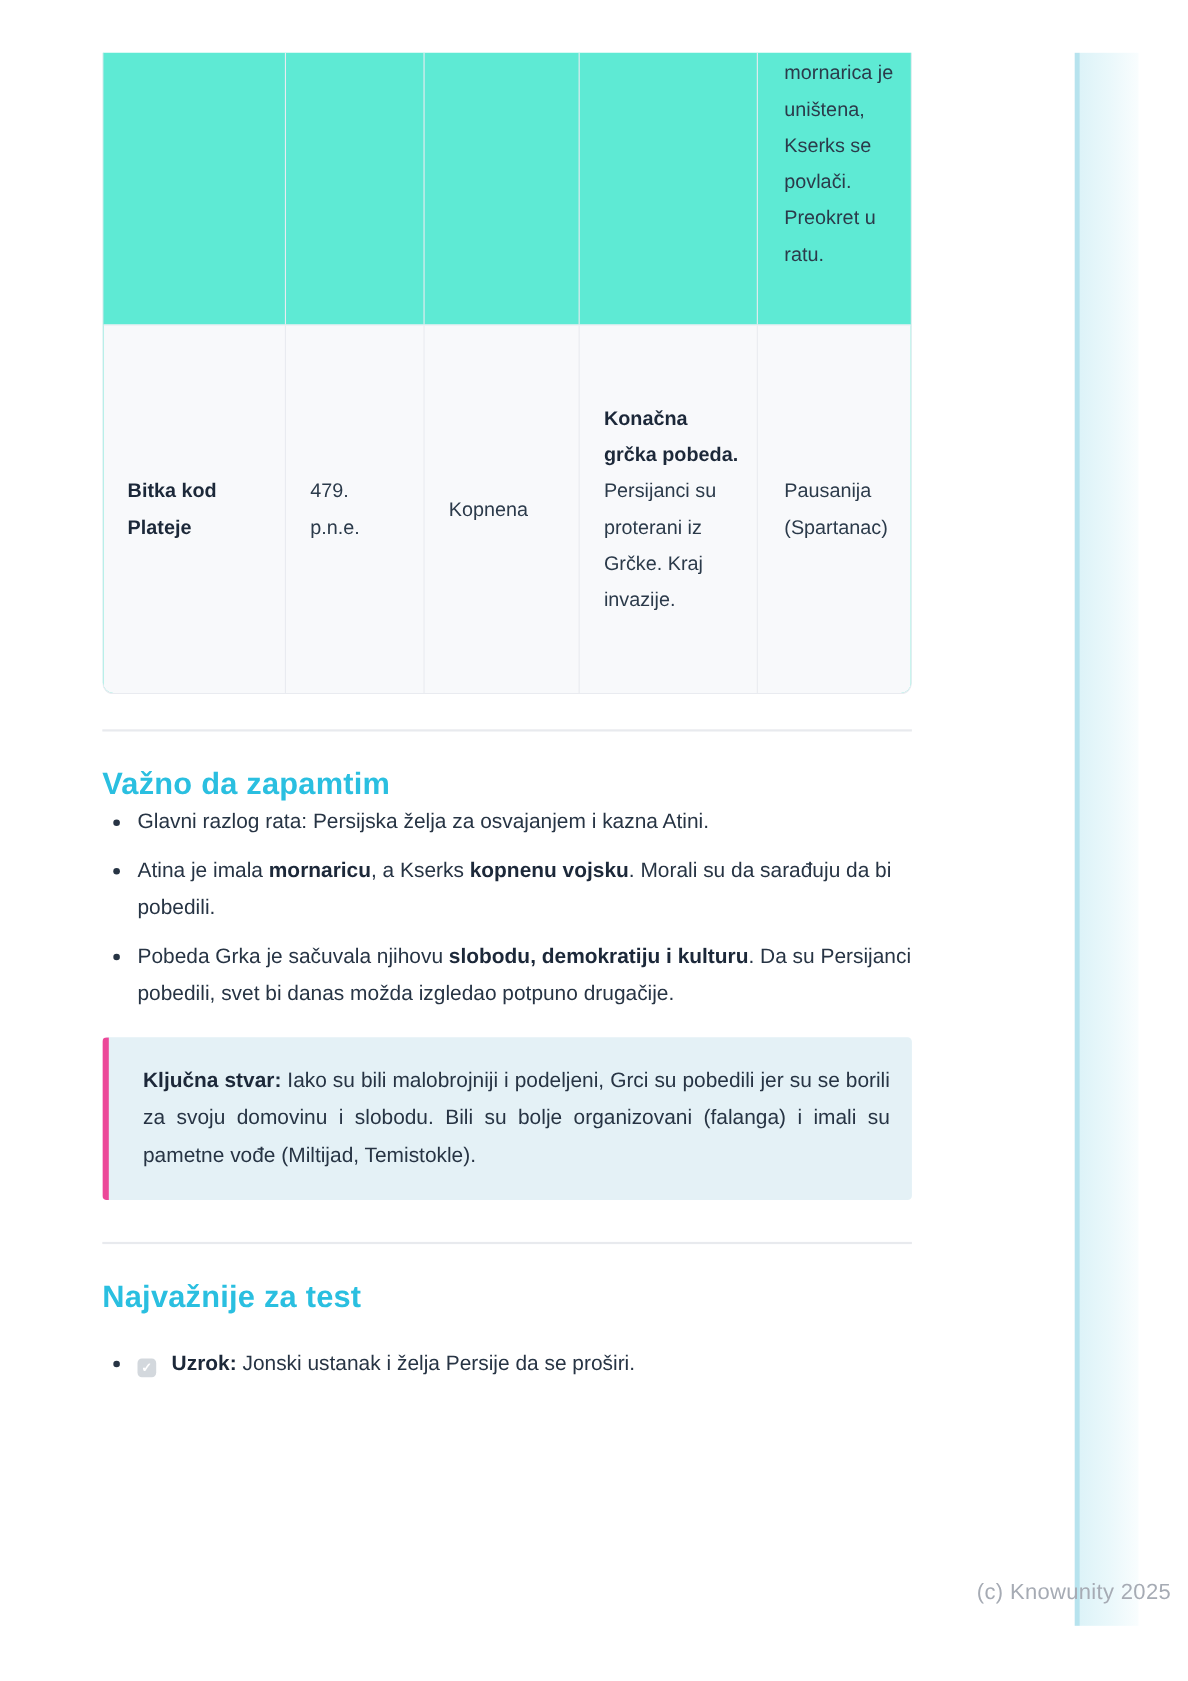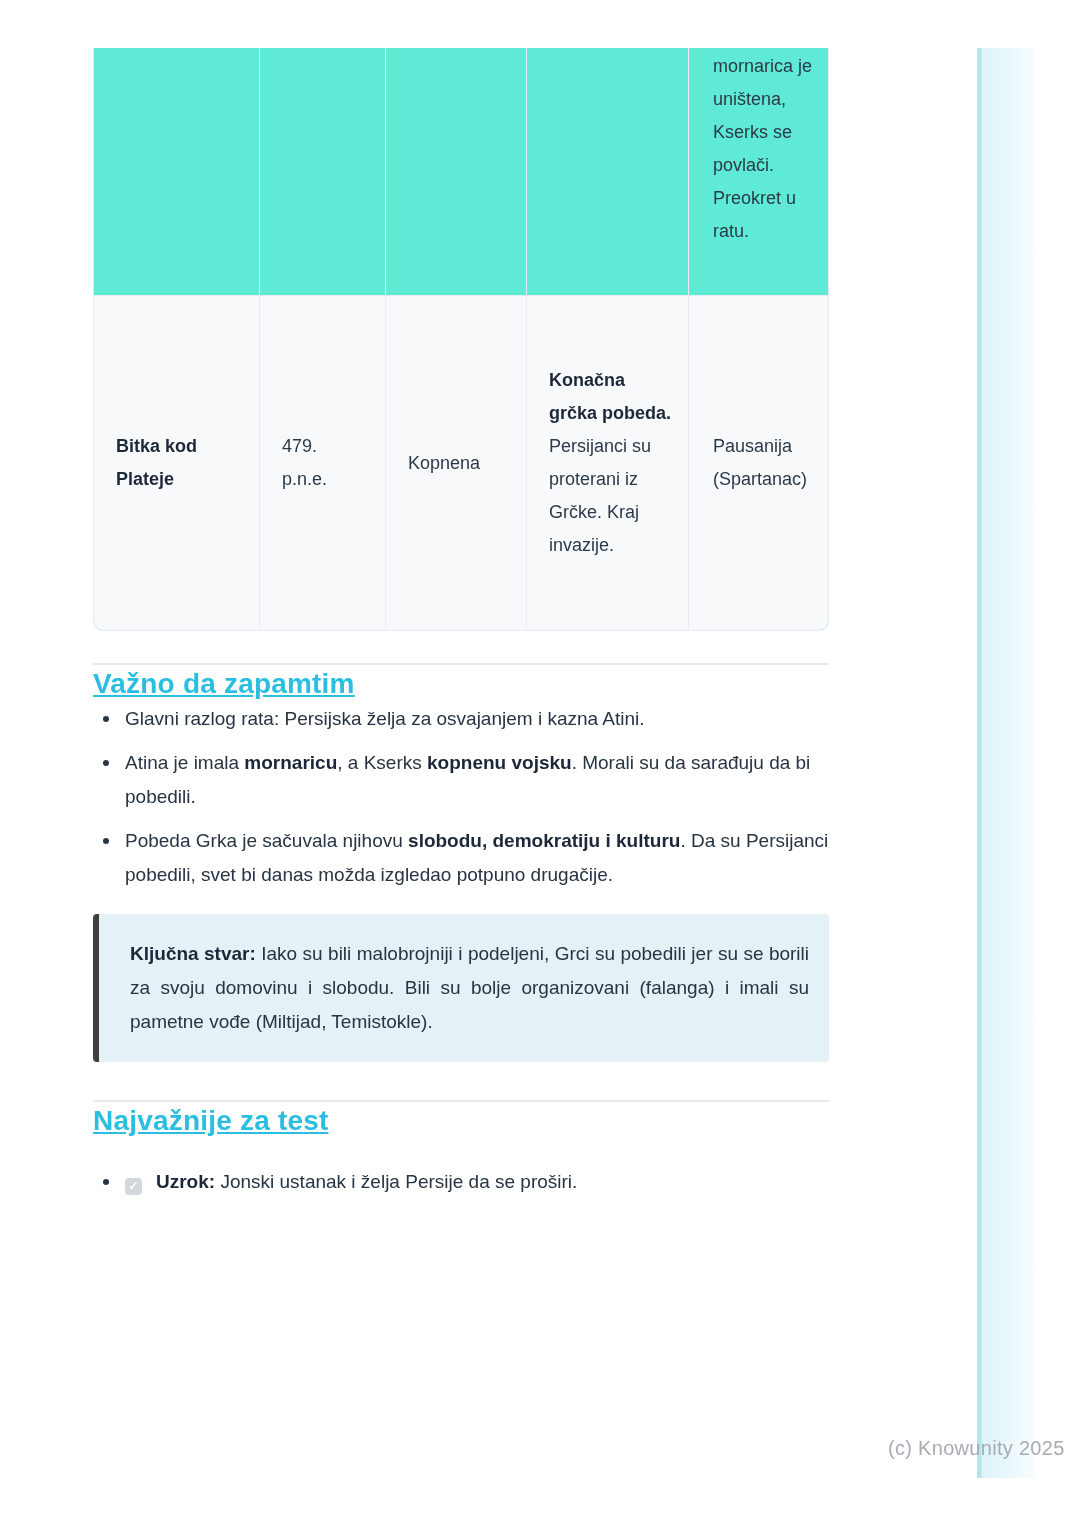--- a/index.html
+++ b/index.html
@@ -40,37 +40,37 @@
   .r1 .tcell { justify-content:flex-start; padding-top:2px; }
   .tcell.narrow { padding-right:52px; }
   .bold { font-weight:700; color:#1c2839; }
 
   
   .divider { height:2px; background:#e8eaee; }
   .divider.d1 { margin-top:32px; }
   .divider.d2 { margin-top:38px; }
 
   .section-title {
-    font-size:28px; line-height:37px;
-    font-weight:700; color:#2abfe0; letter-spacing:0.2px;text-decoration:underline;
+    margin-top:29px; font-size:28px; line-height:37px;
+    font-weight:700; color:#2abfe0; letter-spacing:0.2px;
   }
 
   
   .bullets { list-style:none; font-size:19px; line-height:34px; }
   .bullets li { position:relative; padding-left:32px; margin-bottom:10px; }
   .bullets li .dot {
     position:absolute; left:10px; top:14px; width:6px; height:6px;
     border-radius:50%; background:#273444;
   }
   .bullets.test { margin-top:26px; }
 
   
   .callout {
     margin-top:22px;
-    background:#e4f1f6; border-left:6px solid #404040; border-radius:4px;
+    background:#e4f1f6; border-left:6px solid #ec4899; border-radius:4px;
     padding:23px 20px 23px 31px;
     font-size:19px; line-height:34px; text-align:justify; color:#273444;
   }
 
   
   .checkbox {
     display:inline-block; width:17px; height:17px; margin-right:14px;
     background:#d3d8dd; border-radius:4px; vertical-align:-2px;
     color:#ffffff; font-size:12px; line-height:17px; text-align:center; font-weight:700;
   }

